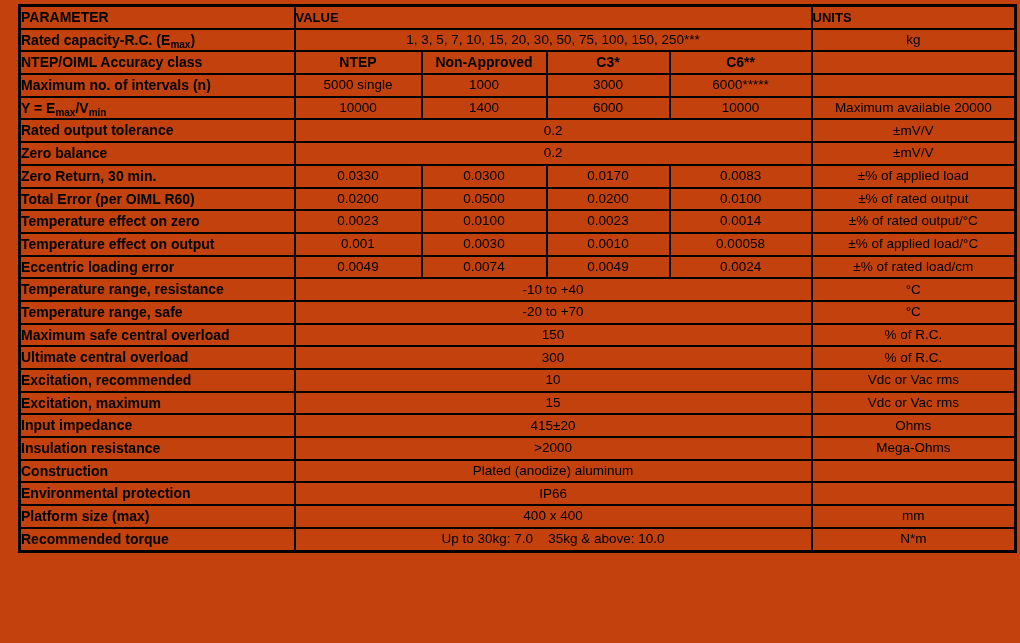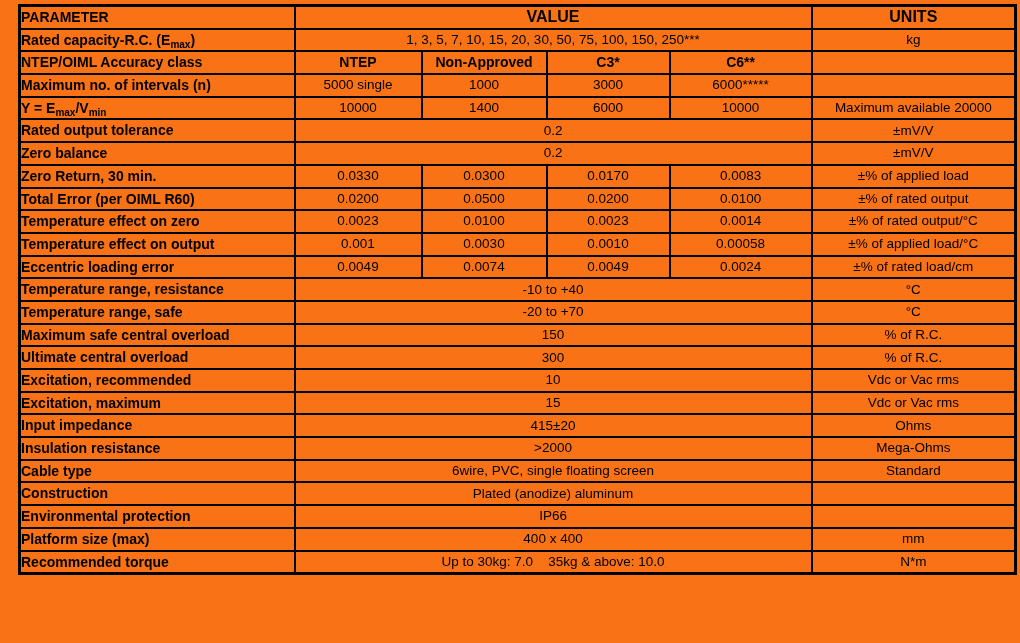--- a/index.html
+++ b/index.html
@@ -7,21 +7,21 @@
     padding: 0;
     background: #ffffff;
     font-family: "Liberation Sans", sans-serif;
     color: #000000;
   }
   .sheet {
     width: 1020px;
     height: 643px;
     box-sizing: border-box;
     padding: 4px 6px 3px 18px;
-    background: #f97316;
+    background: #c2410c;
     overflow: hidden;
   }
   table.spec {
     border-collapse: collapse;
     width: 996px;
     table-layout: fixed;
     border: 3px solid #000000;
   }
   table.spec th, table.spec td {
     border: 2px solid #000000;
@@ -32,23 +32,23 @@
     line-height: 1.05;
     vertical-align: middle;
   }
   th.param-h, td.param {
     text-align: left;
     padding-left: 9px;
     font-weight: bold;
     font-size: 14px;
   }
   th.value-h, th.units-h {
-    text-align: center;
-    font-weight: bold;
-    font-size: 16px;
+    text-align: left;
+    font-weight: bold;
+    font-size: 13px;
   }
   td.value, td.units {
     text-align: center;
     font-weight: normal;
     font-size: 13.5px;
   }
   td.value.bold {
     font-weight: bold;
     font-size: 14px;
     margin-left: 28px;
@@ -194,25 +194,20 @@
           <td class="param">Input impedance</td>
           <td class="value" colspan="4">415±20</td>
           <td class="units">Ohms</td>
         </tr>
         <tr>
           <td class="param">Insulation resistance</td>
           <td class="value" colspan="4">&gt;2000</td>
           <td class="units">Mega-Ohms</td>
         </tr>
         <tr>
-          <td class="param">Cable type</td>
-          <td class="value" colspan="4">6wire, PVC, single floating screen</td>
-          <td class="units">Standard</td>
-        </tr>
-        <tr>
           <td class="param">Construction</td>
           <td class="value" colspan="4">Plated (anodize) aluminum</td>
           <td class="units"></td>
         </tr>
         <tr>
           <td class="param">Environmental protection</td>
           <td class="value" colspan="4">IP66</td>
           <td class="units"></td>
         </tr>
         <tr>

